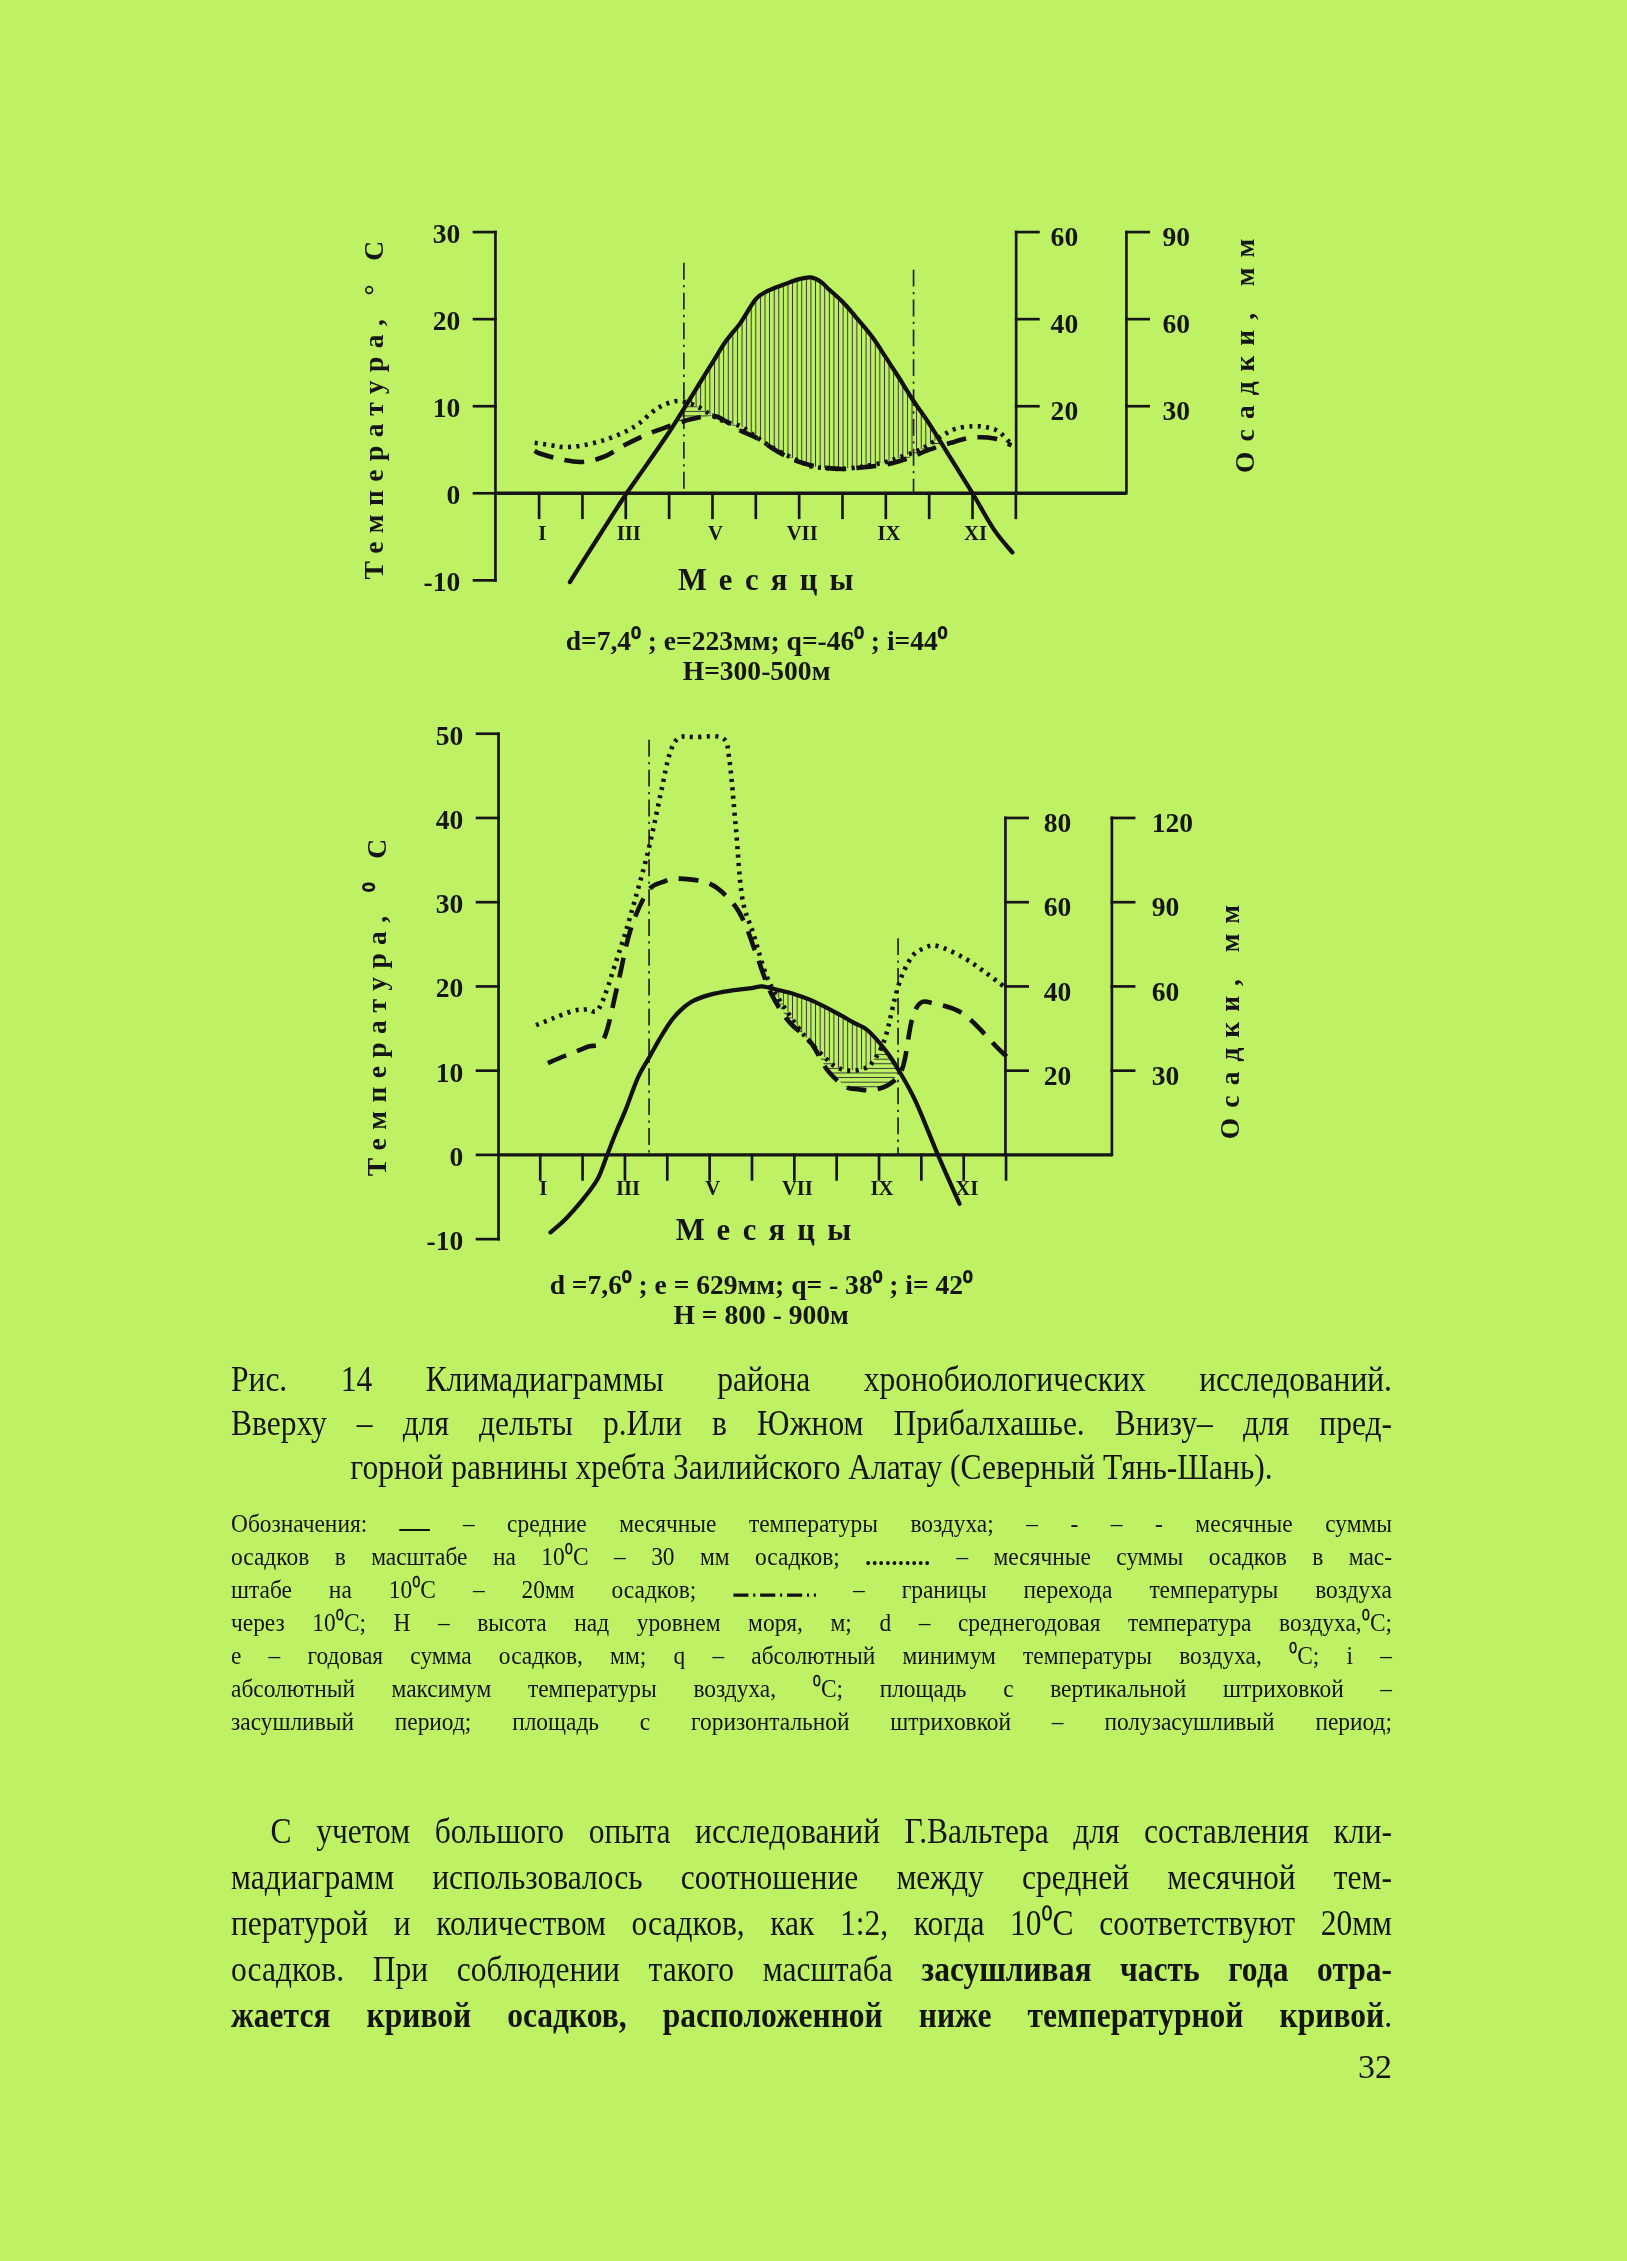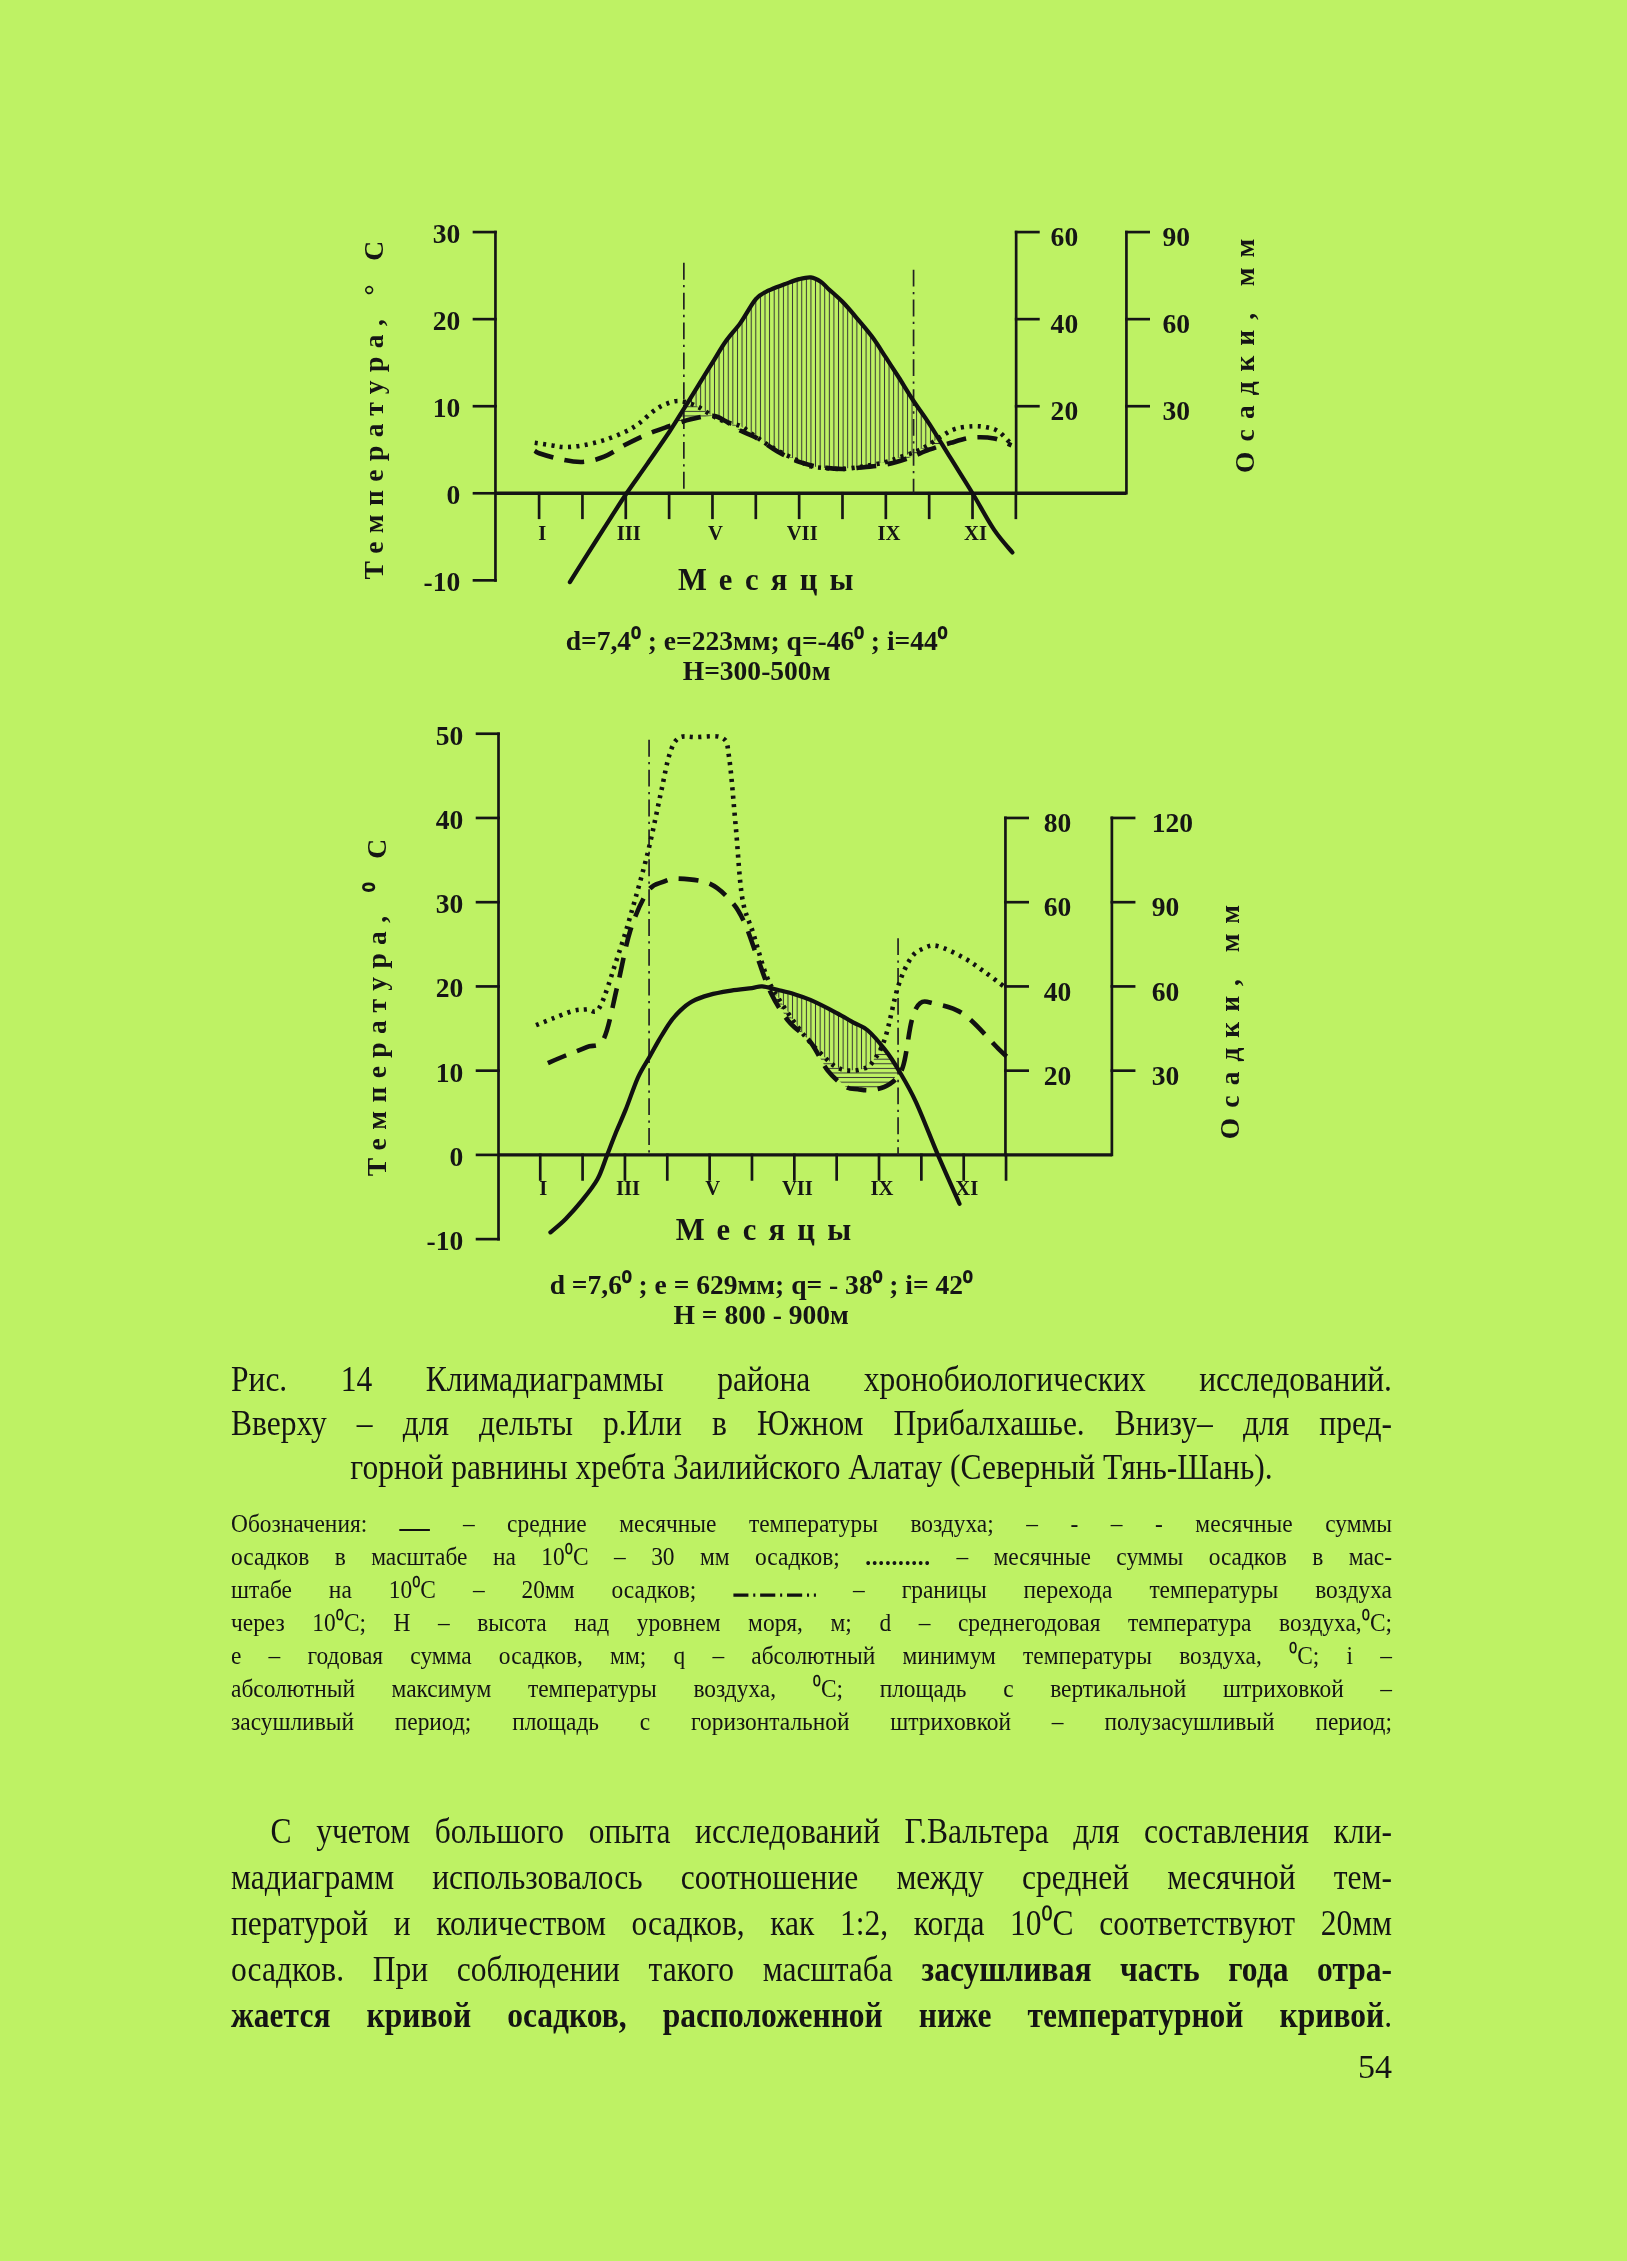--- a/index.html
+++ b/index.html
@@ -215,15 +215,15 @@
   </div>
 
   <div id="body-text" class="txt">
     <span class="ln indent">С учетом большого опыта исследований Г.Вальтера для составления кли-</span>
     <span class="ln">мадиаграмм использовалось соотношение между средней месячной тем-</span>
     <span class="ln">пературой и количеством осадков, как 1:2, когда 10⁰С соответствуют 20мм</span>
     <span class="ln"><span>осадков. При соблюдении такого масштаба</span> <b class="bold">засушливая часть года отра-</b></span>
     <span class="ln"><b class="bold">жается кривой осадков, расположенной ниже температурной кривой</b><span>.</span></span>
   </div>
 
-  <div id="page-number">54</div>
+  <div id="page-number">32</div>
 </div>
 
 
 </body></html>

